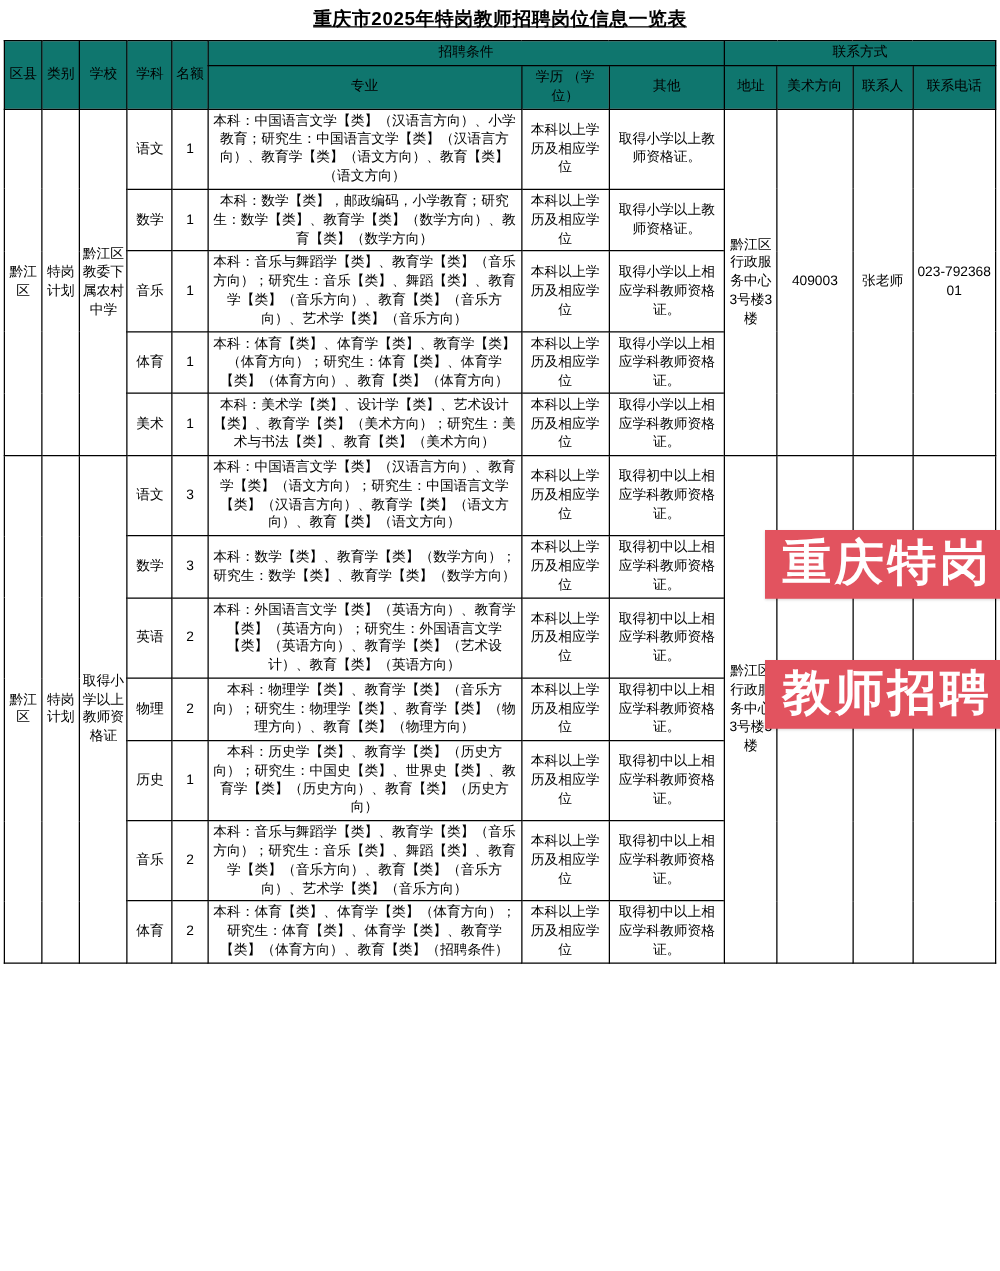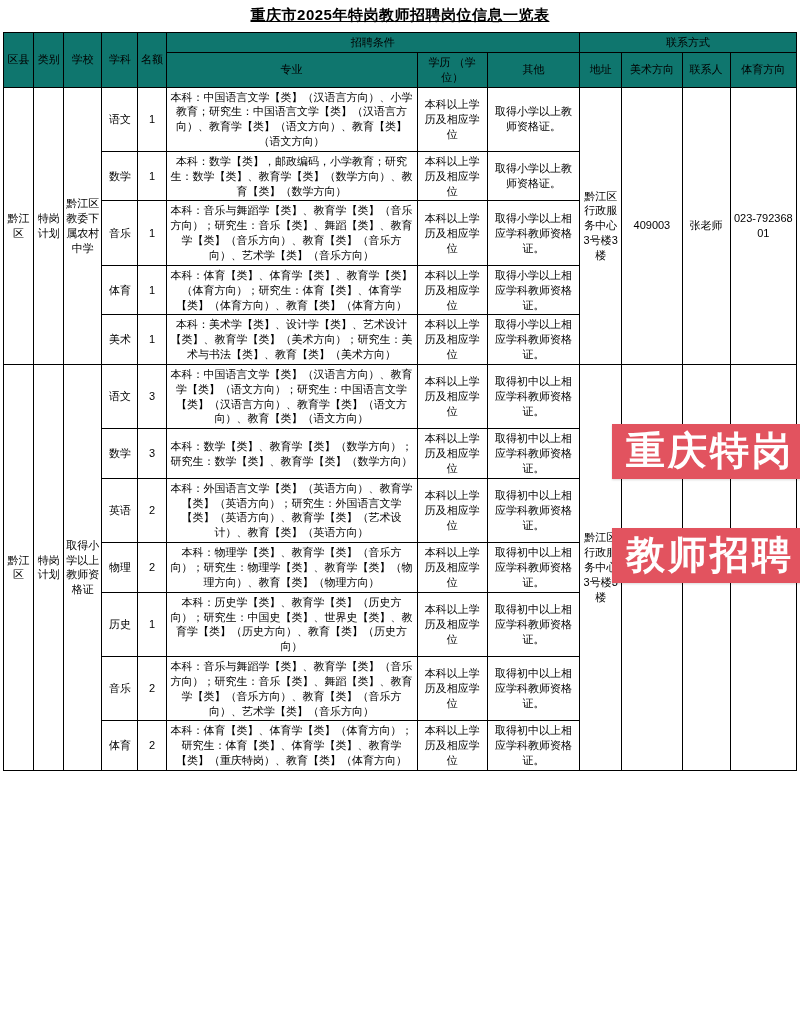--- a/index.html
+++ b/index.html
@@ -122,21 +122,21 @@
     <tr>
       <th>专业</th>
       <th>
         <span class="v">学历</span>
         <span class="v">（学位）</span>
       </th>
       <th>其他</th>
       <th>地址</th>
       <th>美术方向</th>
       <th>联系人</th>
-      <th>体育方向</th>
+      <th>联系电话</th>
     </tr>
   </thead>
   <tbody id="table-body">
       <tr>
         <td rowspan="5" class="vert">黔江区</td>
         <td rowspan="5" class="vert">特岗计划</td>
         <td rowspan="5" class="vert">黔江区教委下属农村中学</td>
         <td>语文</td>
         <td>1</td>
         <td class="major">本科：中国语言文学【类】（汉语言方向）、小学教育；研究生：中国语言文学【类】（汉语言方向）、教育学【类】（语文方向）、教育【类】（语文方向）</td>
@@ -220,21 +220,21 @@
       <tr>
         <td>音乐</td>
         <td>2</td>
         <td class="major">本科：音乐与舞蹈学【类】、教育学【类】（音乐方向）；研究生：音乐【类】、舞蹈【类】、教育学【类】（音乐方向）、教育【类】（音乐方向）、艺术学【类】（音乐方向）</td>
         <td class="degree">本科以上学历及相应学位</td>
         <td class="other">取得初中以上相应学科教师资格证。</td>
       </tr>
       <tr>
         <td>体育</td>
         <td>2</td>
-        <td class="major">本科：体育【类】、体育学【类】（体育方向）；研究生：体育【类】、体育学【类】、教育学【类】（重庆特岗）、教育【类】（体育方向）</td>
+        <td class="major">本科：体育【类】、体育学【类】（体育方向）；研究生：体育【类】、体育学【类】、教育学【类】（体育方向）、教育【类】（招聘条件）</td>
         <td class="degree">本科以上学历及相应学位</td>
         <td class="other">取得初中以上相应学科教师资格证。</td>
       </tr>
     </tbody>
 </table>
 
 <div class="stamp-wrap" id="stamp1">
   <div class="stamp">重庆特岗</div>
 </div>
 <div class="stamp-wrap" id="stamp2">

